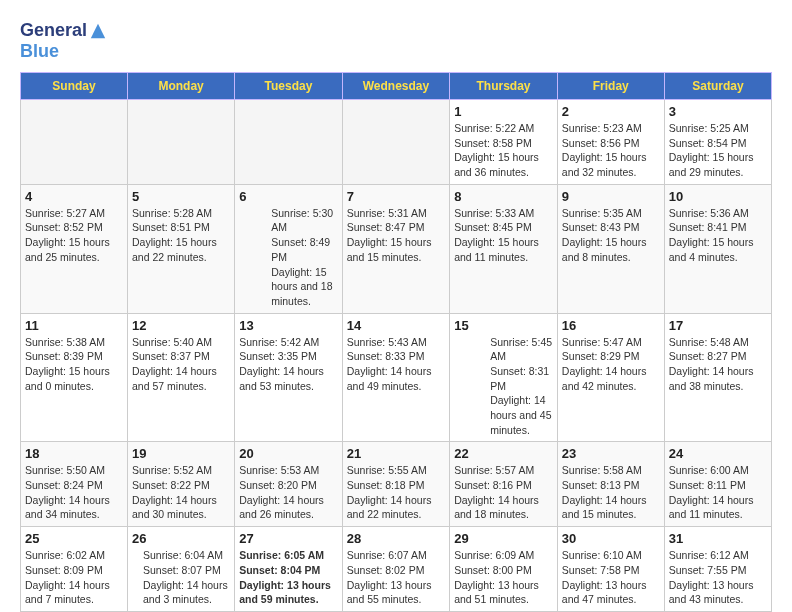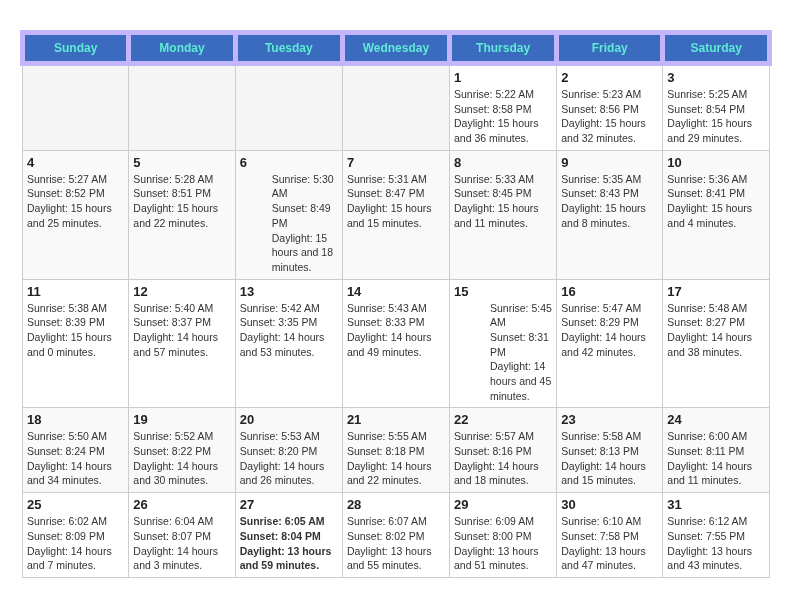--- a/index.html
+++ b/index.html
@@ -46,25 +46,25 @@
       font-size: 16px;
       color: #444;
     }
     .calendar {
       width: 100%;
       border-collapse: collapse;
       font-size: 11px;
     }
     .calendar th {
       background-color: #3a6bbf;
-      color: #5eead4;
+      color: #fde047;
       text-align: center;
       padding: 6px 4px;
       font-size: 12px;
-      border: 5px solid #c4b5fd;
+      border: 1px solid #c4b5fd;
     }
     .calendar td {
       border: 1px solid #ccc;
       vertical-align: top;
       padding: 4px;
       width: 108px;
       min-height: 80px;
       background: #fff;
     }
     .calendar td.empty {
@@ -82,20 +82,29 @@
       line-height: 1.4;
     }
     tr:nth-child(even) td:not(.empty) {
       background: #f9f9f9;
     }
   </style>
 </head>
 <body>
 
 <div class="header">
+  <div class="logo">
+    <div class="logo-text">
+      <span class="logo-general">General</span>
+      <svg class="logo-icon" viewBox="0 0 20 20">
+        <polygon points="10,2 18,18 2,18" fill="#4a90d9"></polygon>
+      </svg>
+    </div>
+    <div style="color:#4a90d9; font-size:18px; font-weight:bold;">Blue</div>
+  </div>
 </div>
 
 <table class="calendar">
   <thead>
     <tr>
     <th>Sunday</th>
         <th>Monday</th>
         <th>Tuesday</th>
         <th>Wednesday</th>
         <th>Thursday</th>
@@ -262,21 +271,21 @@
       </tr>
       <tr>
         <td>
           <div class="day-number">25</div>
           <div class="cell-text" style="white-space: pre-line;">Sunrise: 6:02 AM
 Sunset: 8:09 PM
 Daylight: 14 hours and 7 minutes.</div>
         </td>
         <td>
           <div class="day-number">26</div>
-          <div class="cell-text" style="white-space: pre-line;">Sunrise: 6:04 AM
+          <div class="cell-text" style="white-space: pre-line; margin-left: 11px;">Sunrise: 6:04 AM
 Sunset: 8:07 PM
 Daylight: 14 hours and 3 minutes.</div>
         </td>
         <td>
           <div class="day-number">27</div>
           <div class="cell-text" style="white-space: pre-line; font-weight: bold;">Sunrise: 6:05 AM
 Sunset: 8:04 PM
 Daylight: 13 hours and 59 minutes.</div>
         </td>
         <td>

